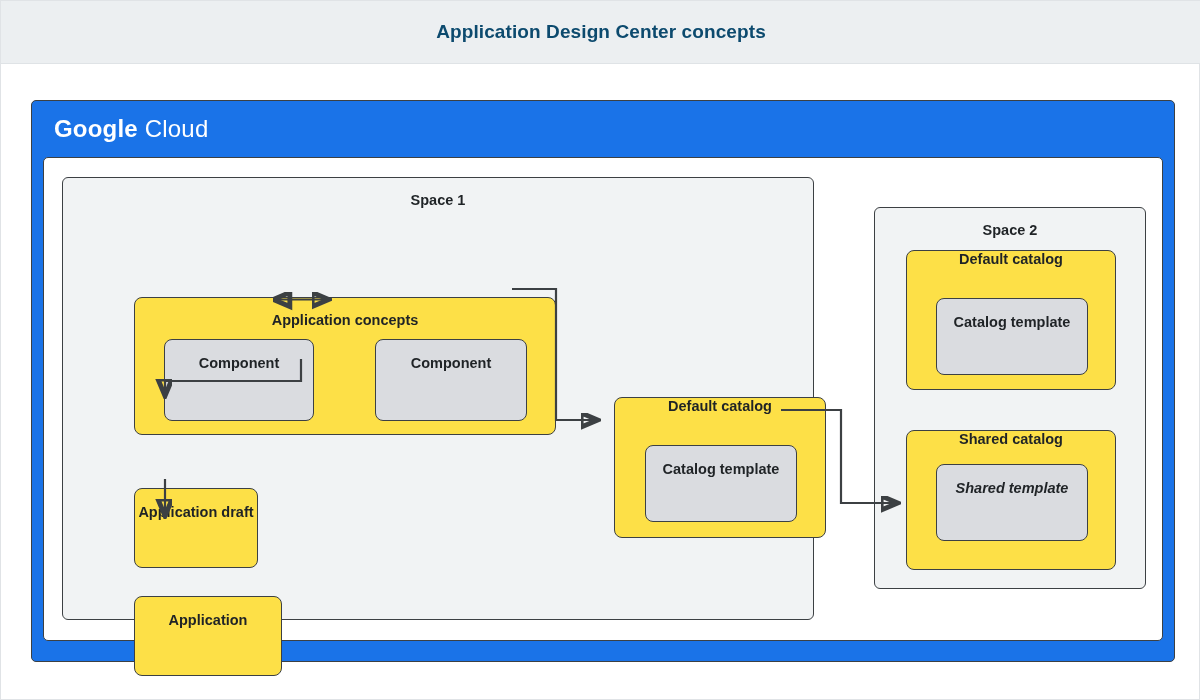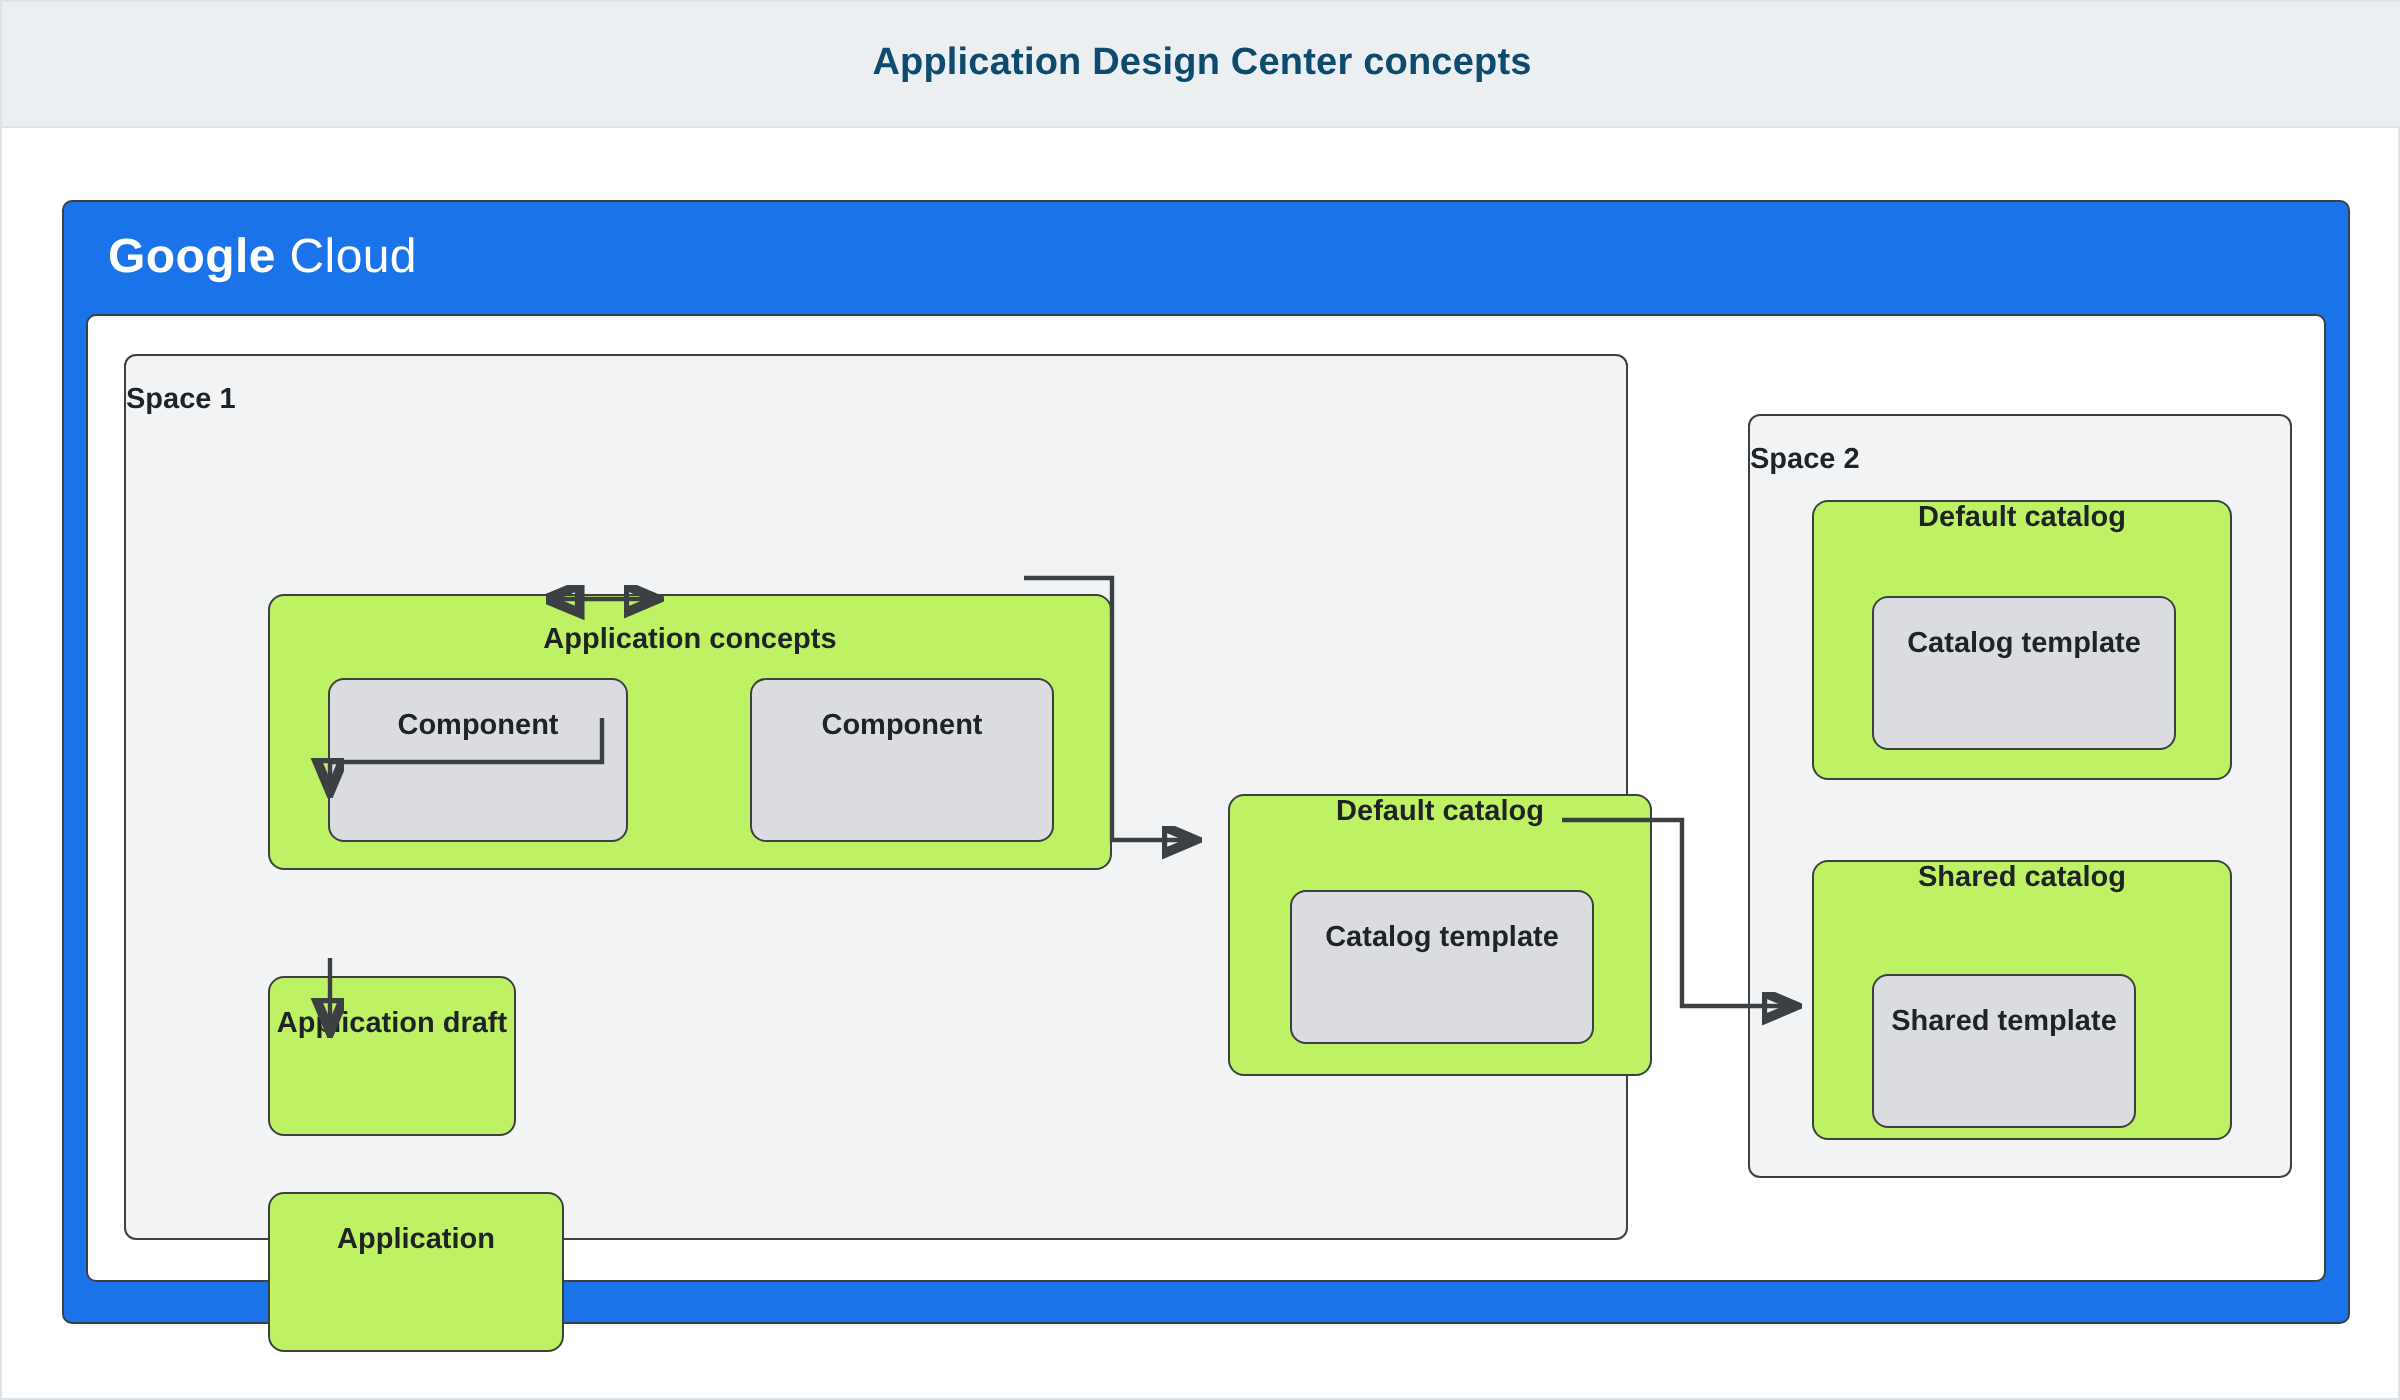--- a/index.html
+++ b/index.html
@@ -66,33 +66,33 @@
   .space-box {
     position: absolute;
     background: #f1f3f4;
     border: 1.6px solid #3c4043;
     border-radius: 6px;
     box-sizing: border-box;
   }
   .space-label {
     position: absolute;
     left: 0; right: 0;
-    text-align: left;
+    text-align: center;
     font-size: 14.5px;
     font-weight: bold;
     color: #1f2326;
   }
   #space1 { left: 18px; top: 19px; width: 752px; height: 443px; }
   #space1 .space-label { top: 14px; }
   #space2 { left: 830px; top: 49px; width: 272px; height: 382px; }
   #space2 .space-label { top: 14px; }
   
   .node-blue {
     position: absolute;
-    background: #bef264;
+    background: #fde047;
     border: 1.6px solid #3c4043;
     border-radius: 8px;
     box-sizing: border-box;
   }
   .node-gray {
     position: absolute;
     background: #dadce0;
     border: 1.6px solid #3c4043;
     border-radius: 8px;
     box-sizing: border-box;
@@ -115,21 +115,21 @@
   #app-draft  { left: 71px; top: 298px; width: 124px; height: 80px; margin-top: 12px; }
   #application{ left: 71px; top: 418px; width: 148px; height: 80px; }
   
   #default-catalog-1 { left: 551px; top: 219px; width: 212px; height: 141px; }
   #catalog-template-1 { left: 30px; top: 47px; width: 152px; height: 77px; }
   
   #default-catalog-2 { left: 31px; top: 42px; width: 210px; height: 140px; }
   #catalog-template-2 { left: 29px; top: 47px; width: 152px; height: 77px; }
   
   #shared-catalog { left: 31px; top: 222px; width: 210px; height: 140px; padding-left: 48px; }
-  #shared-template { left: 29px; top: 56px; width: 132px; height: 77px; }
+  #shared-template { left: 29px; top: 33px; width: 152px; height: 77px; font-style: italic; }
   
   #connectors {
     position: absolute;
     left: 0; top: 0;
     width: 1200px; height: 700px;
     pointer-events: none;
   }
   #connectors path, #connectors line { fill: none; stroke: #3c4043; stroke-width: 2.2; }
 </style>
 </head>

